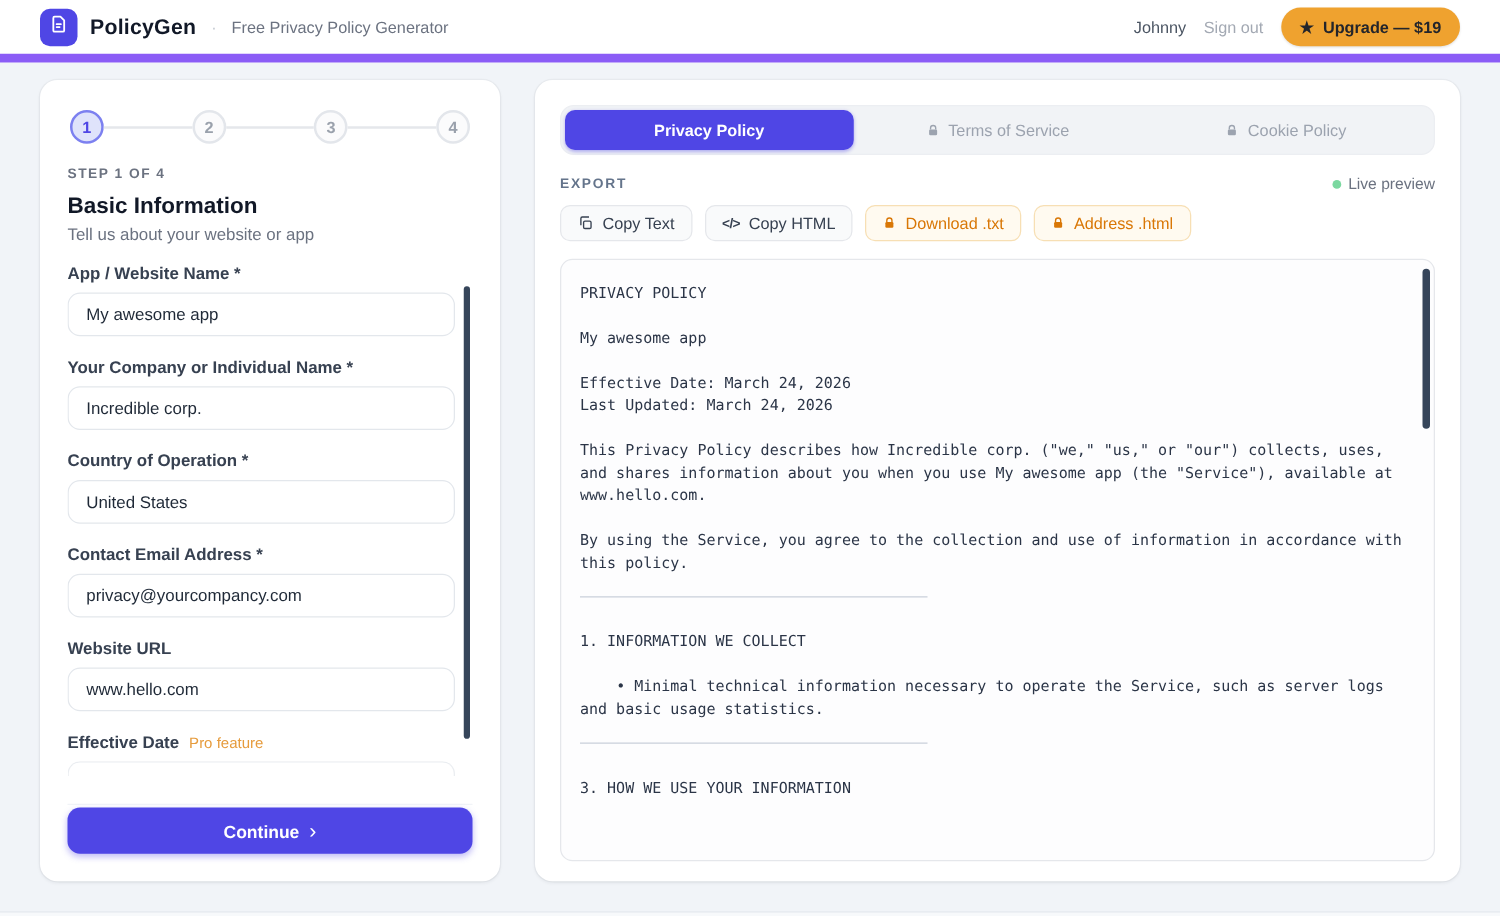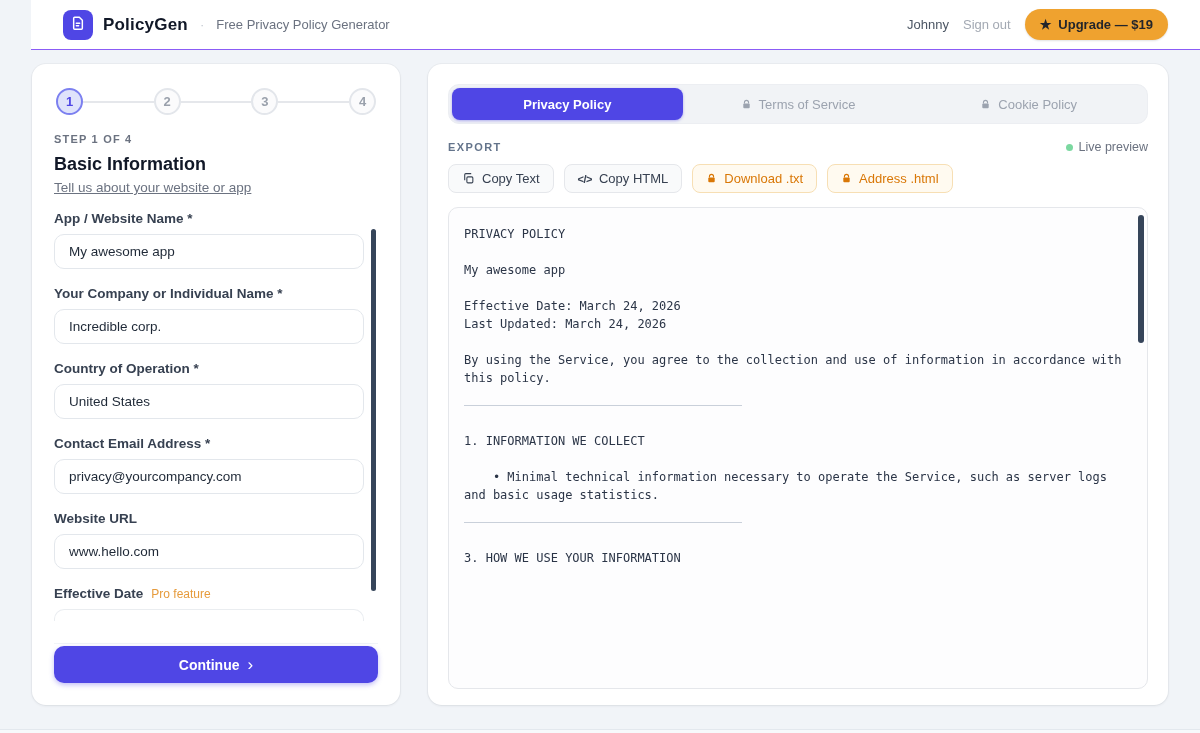--- a/index.html
+++ b/index.html
@@ -1,20 +1,20 @@
 <!DOCTYPE html>
 <html><head>
 <meta charset="utf-8">
 <style>
   * { margin:0; padding:0; box-sizing:border-box; }
   html,body { width:1200px; height:733px; overflow:hidden; }
   body { font-family:"Liberation Sans", sans-serif; background:#f1f4f8; color:#111827; }
 
   
-  header { height:50px; background:#fff; border-bottom:1px solid #8b5cf6; display:flex; align-items:center; justify-content:space-between; padding:0 32px;margin-left:31px; }
+  header { height:50px; background:#fff; border-bottom:7px solid #8b5cf6; display:flex; align-items:center; justify-content:space-between; padding:0 32px; }
   .h-left { display:flex; align-items:center; gap:10px; }
   .logo { width:30px; height:30px; border-radius:8px; background:#4f46e5; display:flex; align-items:center; justify-content:center; }
   .brand { font-size:17px; font-weight:700; color:#111827; letter-spacing:.2px; }
   .h-sep { color:#c3c8d0; font-size:13px; margin:0 2px; }
   .tagline { font-size:13px; color:#6b7280; }
   .h-right { display:flex; align-items:center; gap:14px; }
   .username { font-size:13px; color:#4b5563; }
   .signout { font-size:13px; color:#a3a9b3; cursor:pointer; }
   .upgrade-btn { display:flex; align-items:center; gap:7px; background:#efa22f; color:#23252b; border:none; border-radius:16px; padding:8px 15px; font-size:13px; font-weight:700; font-family:inherit; cursor:pointer; box-shadow:0 1px 2px rgba(0,0,0,.12); }
 
@@ -25,21 +25,21 @@
   .right-card { flex:1; padding:20px 20px 16px 20px; display:flex; flex-direction:column; }
 
   
   .stepper { display:flex; align-items:center; margin:2px 2px 18px 2px; }
   .step-circle { width:27px; height:27px; border-radius:50%; flex:none; display:flex; align-items:center; justify-content:center; font-size:13px; font-weight:600; background:#fbfbfc; border:2px solid #e3e6eb; color:#9aa1ac; }
   .step-circle.active { background:#dfe3fb; border-color:#7c80f0; color:#4f46e5; }
   .step-line { flex:1; height:2px; background:#e5e7eb; }
 
   .step-label { font-size:11px; letter-spacing:1.2px; color:#6b7280; font-weight:700; margin-bottom:9px; }
   .wizard-title { font-size:18px; font-weight:700; color:#111827; margin-bottom:5px; }
-  .wizard-subtitle { font-size:13.5px; color:#6b7280; margin-bottom:16px;text-decoration:underline; }
+  .wizard-subtitle { font-size:13.5px; color:#6b7280; margin-bottom:16px; }
 
   
   .form-scroll { flex:1; overflow:hidden; position:relative; padding-right:14px; }
   .form-scrollbar { position:absolute; right:2px; top:3px; width:5px; height:362px; border-radius:3px; background:#36455a; }
   .field-label-row { display:flex; align-items:baseline; gap:8px; margin:0 0 8px 0; }
   .field-label { font-size:13.5px; font-weight:600; color:#374151; }
   .pro-tag { font-size:12px; color:#e69b3c; font-weight:500; }
   .text-input { width:100%; height:35px; border:1px solid #e3e7ec; border-radius:10px; padding:0 14px; font-size:13.5px; color:#1f2937; font-family:inherit; background:#fff; outline:none; margin-bottom:17px; display:block; }
   .text-input.partial { height:12px; margin-bottom:0; border-bottom:none; border-radius:10px 10px 0 0; opacity:.75; }
 
@@ -221,20 +221,21 @@
           <span>Address .html</span>
         </button>
       </div>
 
     <div class="preview-box">
       <div id="preview-content">
           <div class="pline">PRIVACY POLICY</div>
           <div class="pline">My awesome app</div>
           <div class="pline">Effective Date: March 24, 2026
 Last Updated: March 24, 2026</div>
+          <div class="pline">This Privacy Policy describes how Incredible corp. ("we," "us," or "our") collects, uses, and shares information about you when you use My awesome app (the "Service"), available at www.hello.com.</div>
           <div class="pline">By using the Service, you agree to the collection and use of information in accordance with this policy.</div>
           <div class="phr"></div>
           <div class="pline">1. INFORMATION WE COLLECT</div>
           <div class="pline">    • Minimal technical information necessary to operate the Service, such as server logs and basic usage statistics.</div>
           <div class="phr"></div>
           <div class="pline">3. HOW WE USE YOUR INFORMATION</div>
         </div>
       <div class="preview-scrollbar"></div>
     </div>
   </section>

